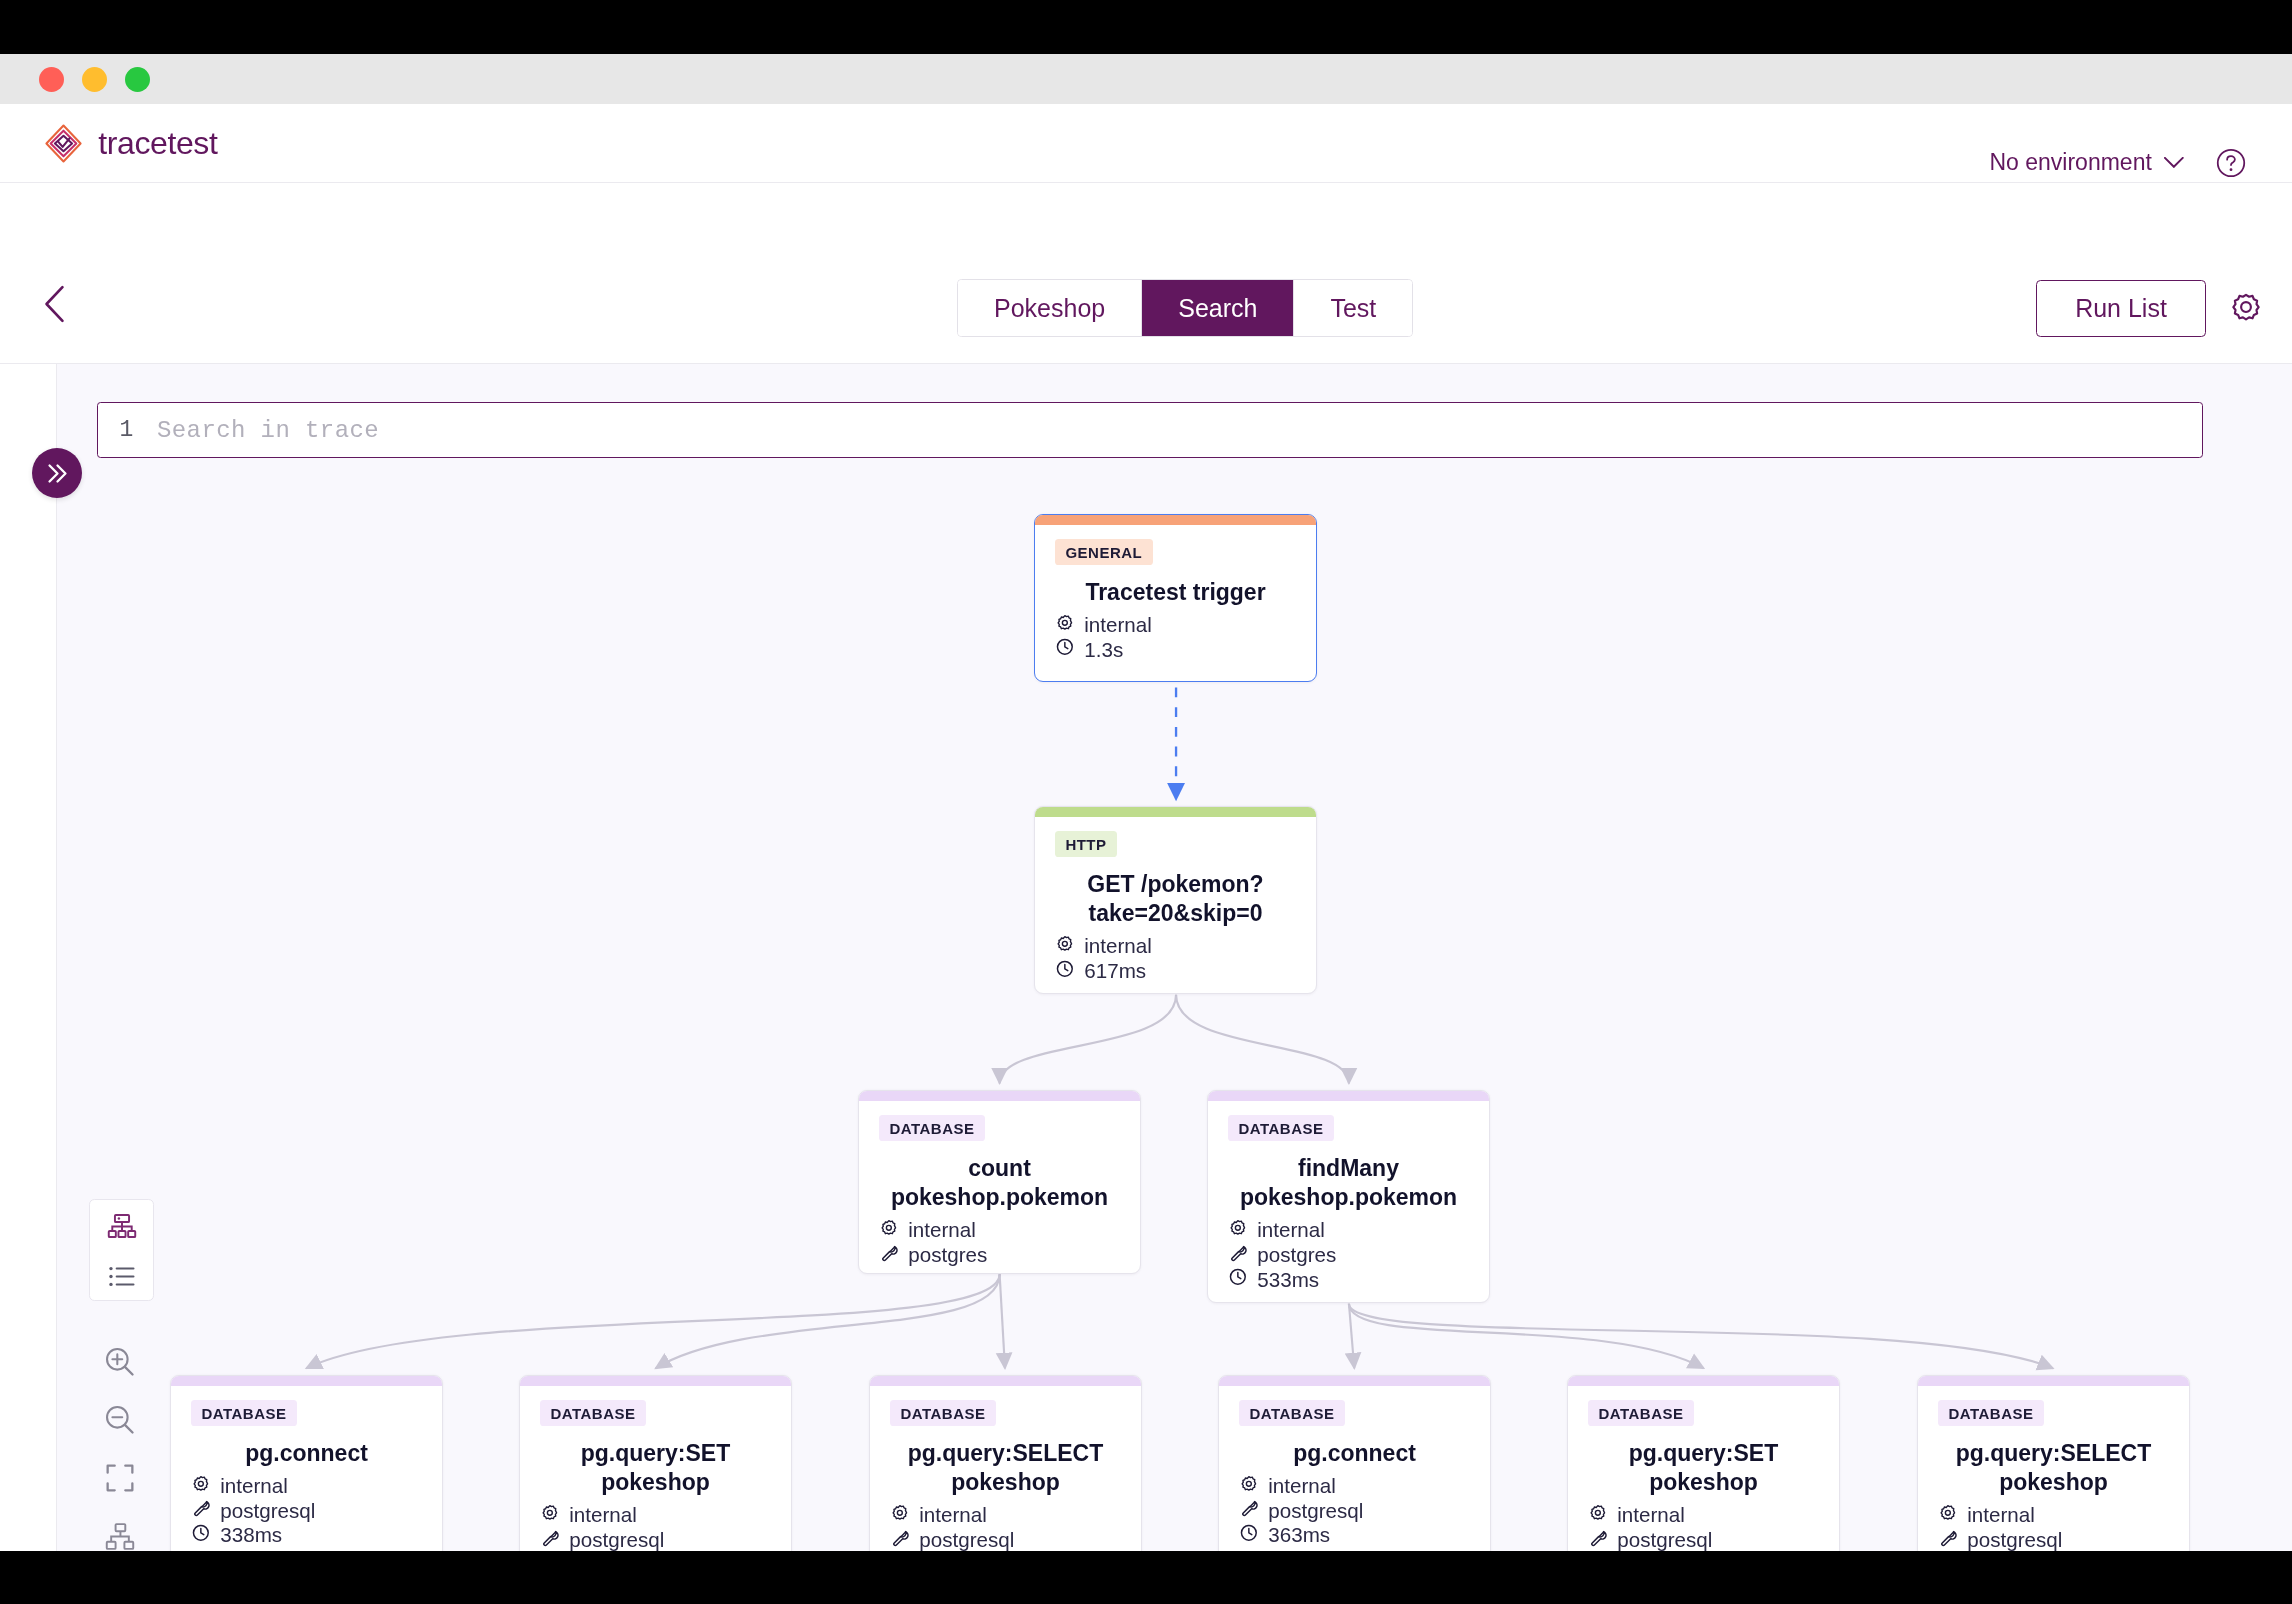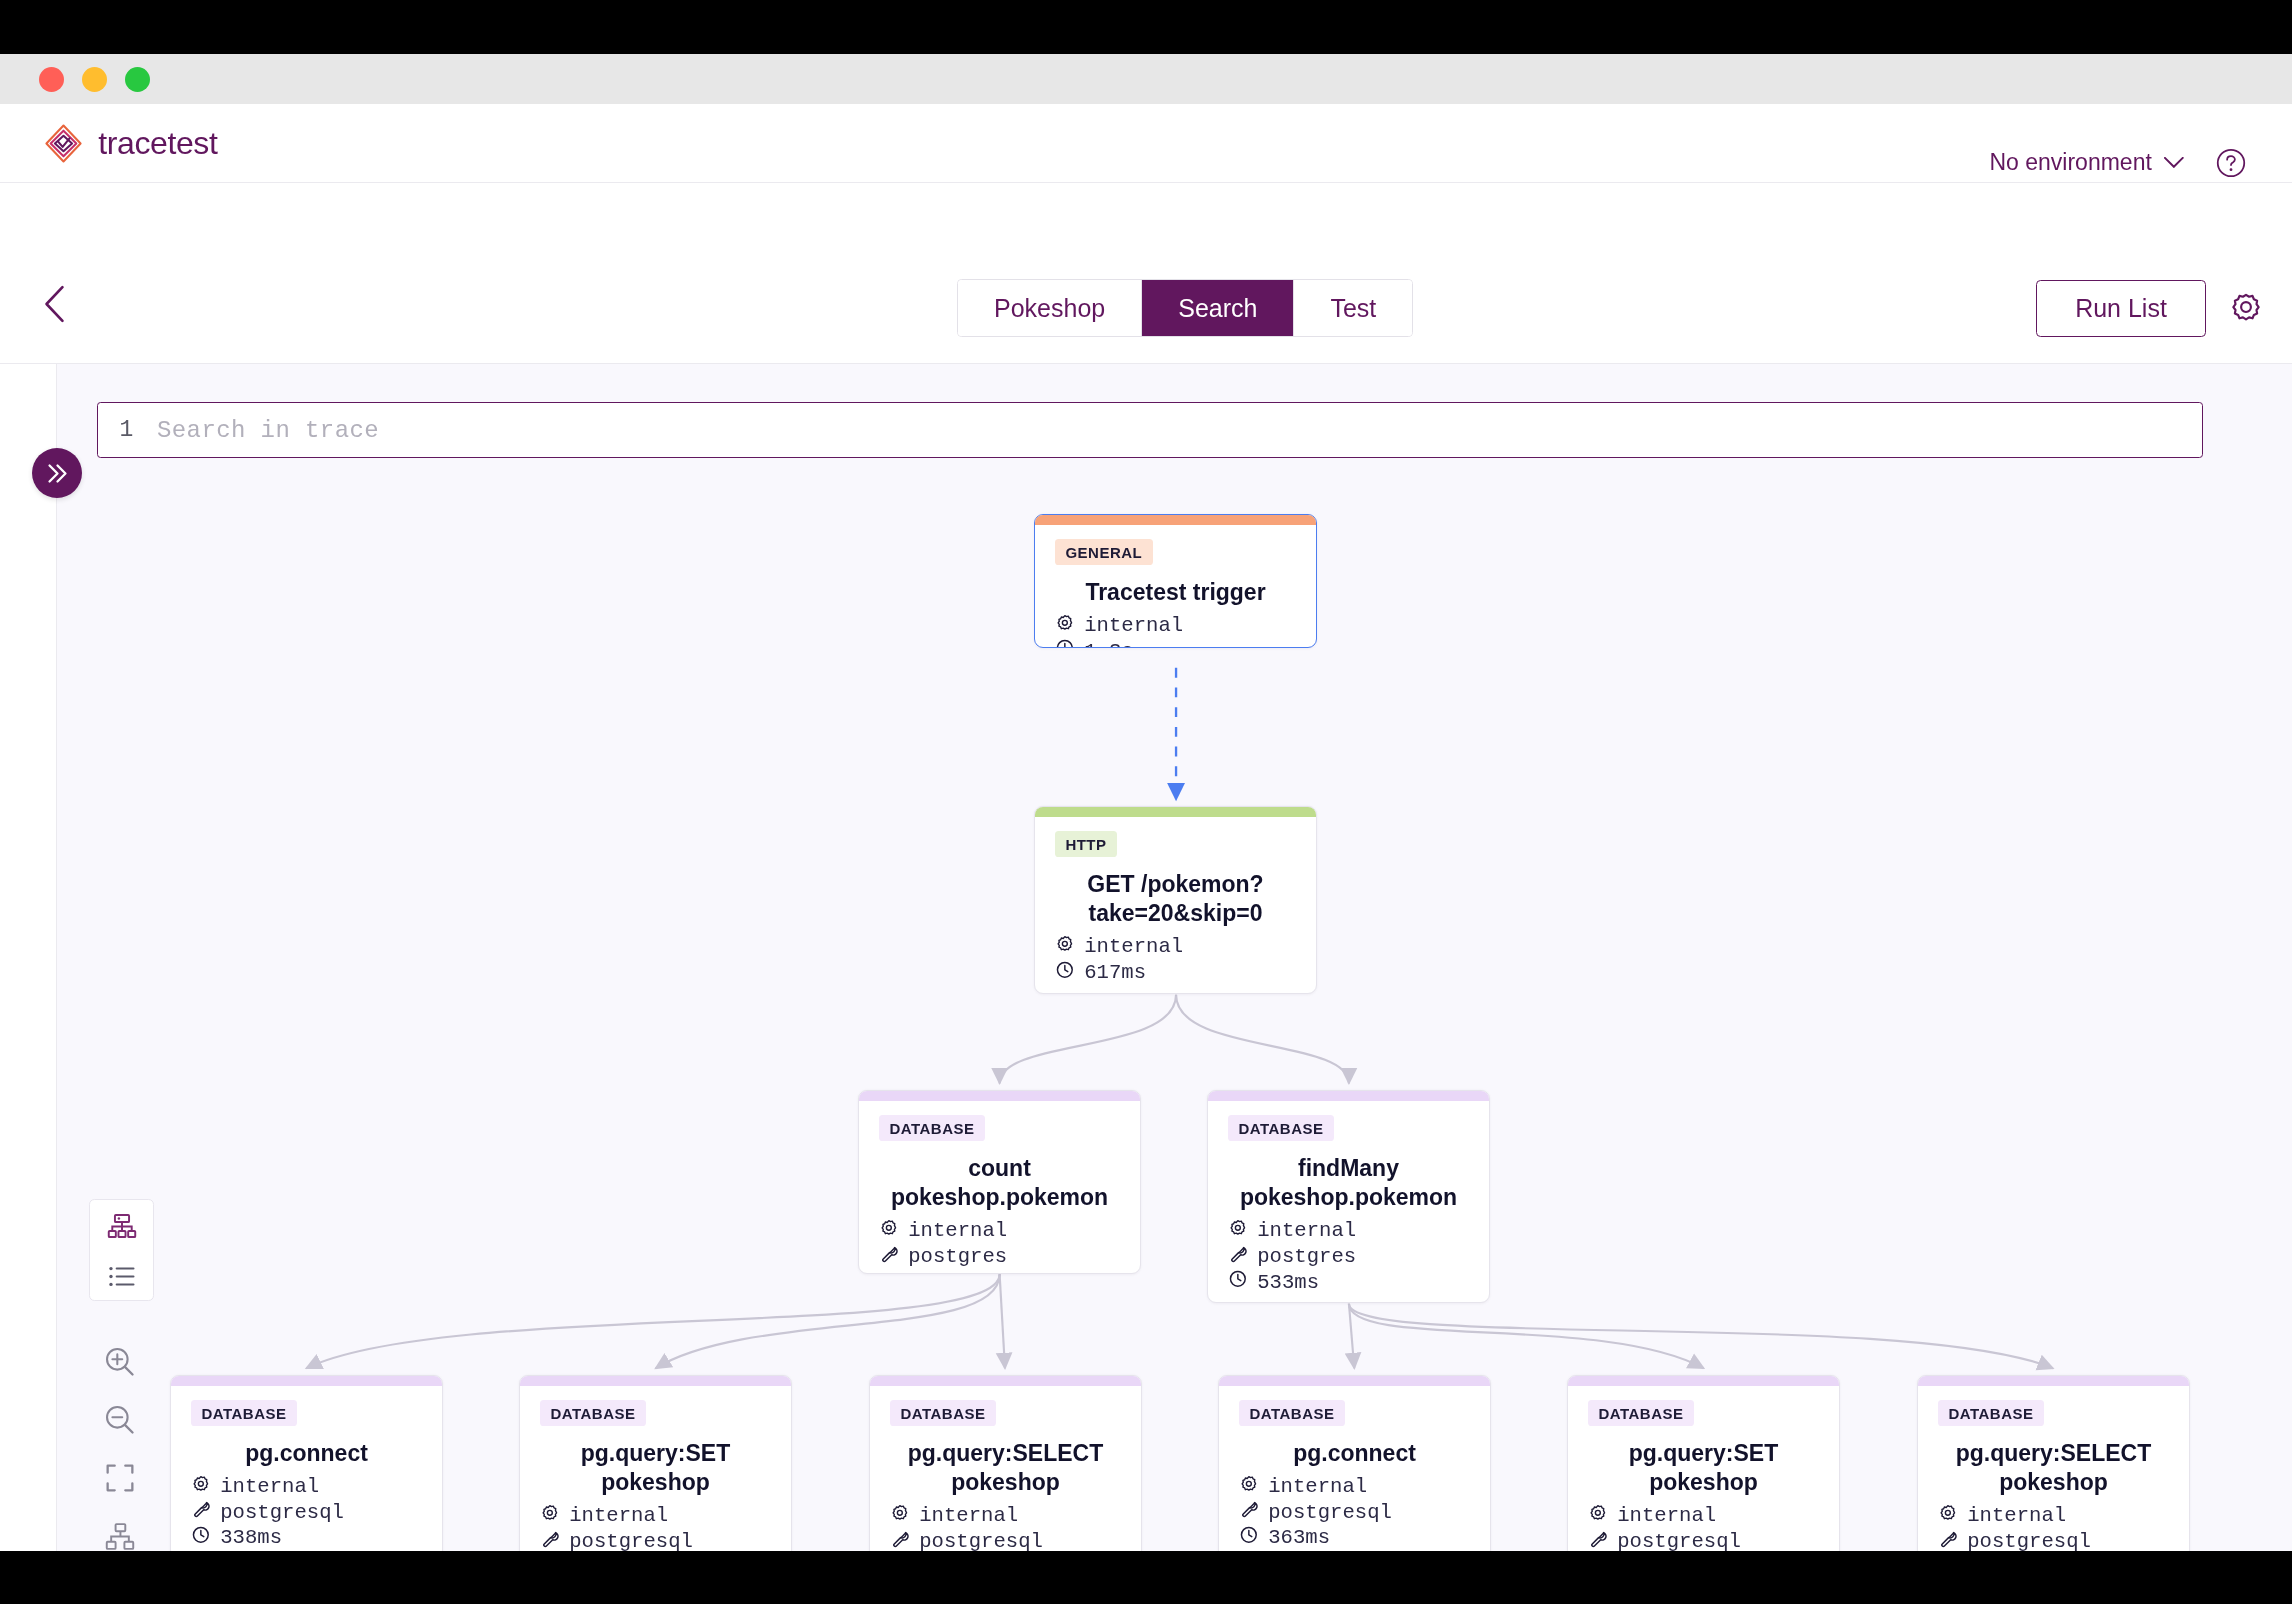--- a/index.html
+++ b/index.html
@@ -133,21 +133,21 @@
   .stripe{height:9.9px;width:100%;}
   .node-body{padding:14.3px 19.7px 16px 19.7px;}
   .badge{
     display:inline-block;font-size:15px;font-weight:700;letter-spacing:0.5px;
     padding:4.5px 10.7px;border-radius:3.6px;color:#1e1b36;
   }
   .node-title{
     font-size:23px;font-weight:700;color:#12122b;text-align:center;
     margin:12.5px 5.4px 5.4px 5.4px;line-height:1.28;
   }
-  .meta{display:flex;align-items:center;gap:9.9px;font-family:Liberation Mono, monospace;}
+  .meta{display:flex;align-items:center;gap:9.9px;}
   .meta span{font-size:20.6px;color:#2c2a45;}
   .meta svg{flex:0 0 auto;}
 </style>
 </head>
 <body>
 
 <div class="window">
 
   <div class="titlebar">
     <div class="dot red"></div>
@@ -225,21 +225,21 @@
       <path d="M1116,1016 C1116,1090 500,1045 342,1121" fill="none" stroke="#c9c6d4" stroke-width="2.4" marker-end="url(#arrow)"></path>
       <path d="M1116,1016 C1116,1090 840,1055 732,1121" fill="none" stroke="#c9c6d4" stroke-width="2.4" marker-end="url(#arrow)"></path>
       <path d="M1116,1016 L1122,1121" fill="none" stroke="#c9c6d4" stroke-width="2.4" marker-end="url(#arrow)"></path>
 
       <path d="M1506,1049 L1512,1121" fill="none" stroke="#c9c6d4" stroke-width="2.4" marker-end="url(#arrow)"></path>
       <path d="M1506,1049 C1506,1100 1790,1060 1902,1121" fill="none" stroke="#c9c6d4" stroke-width="2.4" marker-end="url(#arrow)"></path>
       <path d="M1506,1049 C1506,1100 2130,1055 2292,1121" fill="none" stroke="#c9c6d4" stroke-width="2.4" marker-end="url(#arrow)"></path>
     </svg>
 
     <div class="graph" id="graph">
-        <div class="node selected" style="left: 1034px; top: 150px; width: 283px; height: 134px;">
+        <div class="node selected" style="left: 1034px; top: 150px; width: 283px; height: 168px;">
           <div class="stripe" style="background: rgb(247, 162, 120);"></div>
           <div class="node-body"><div class="badge" style="background: rgb(253, 226, 211);">GENERAL</div><div class="node-title">Tracetest trigger</div><div class="meta">
               <span><svg width="19.7" height="19.7" viewBox="0 0 24 24">
                   <g fill="none" stroke="#1e1b36" stroke-width="1.7" stroke-linejoin="round">
                     <path d="M12 3.2l2 1.2 2.2-.6.9 2.1 2.1.9-.4 2.2L20.2 12l-1.4 1.9.4 2.2-2.1.9-.9 2.1-2.2-.6-2 1.2-2-1.2-2.2.6-.9-2.1-2.1-.9.4-2.2L3.8 12l1.4-1.9-.4-2.2 2.1-.9.9-2.1 2.2.6z"></path>
                     <circle cx="12" cy="12" r="3"></circle>
                   </g>
                 </svg></span>
               <span>internal</span>
             </div><div class="meta">

